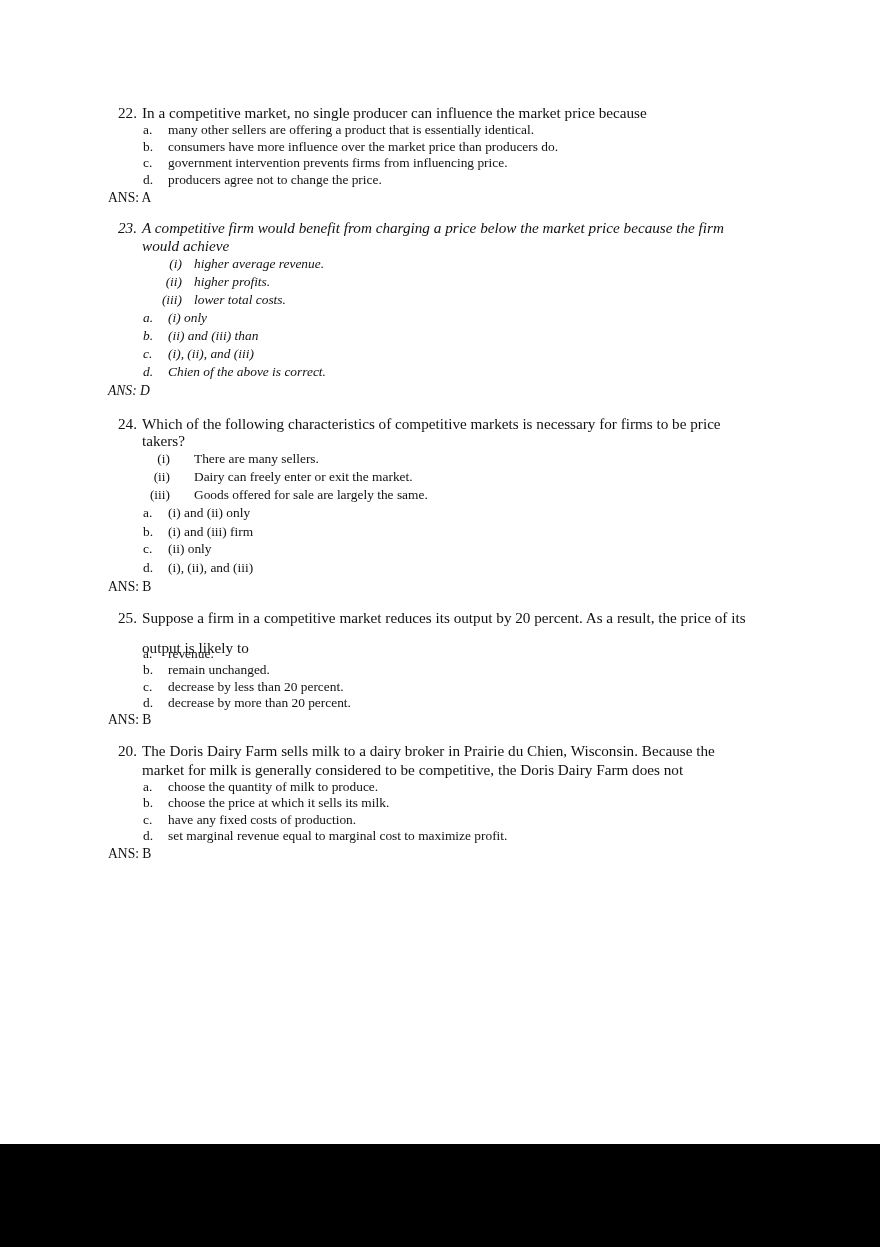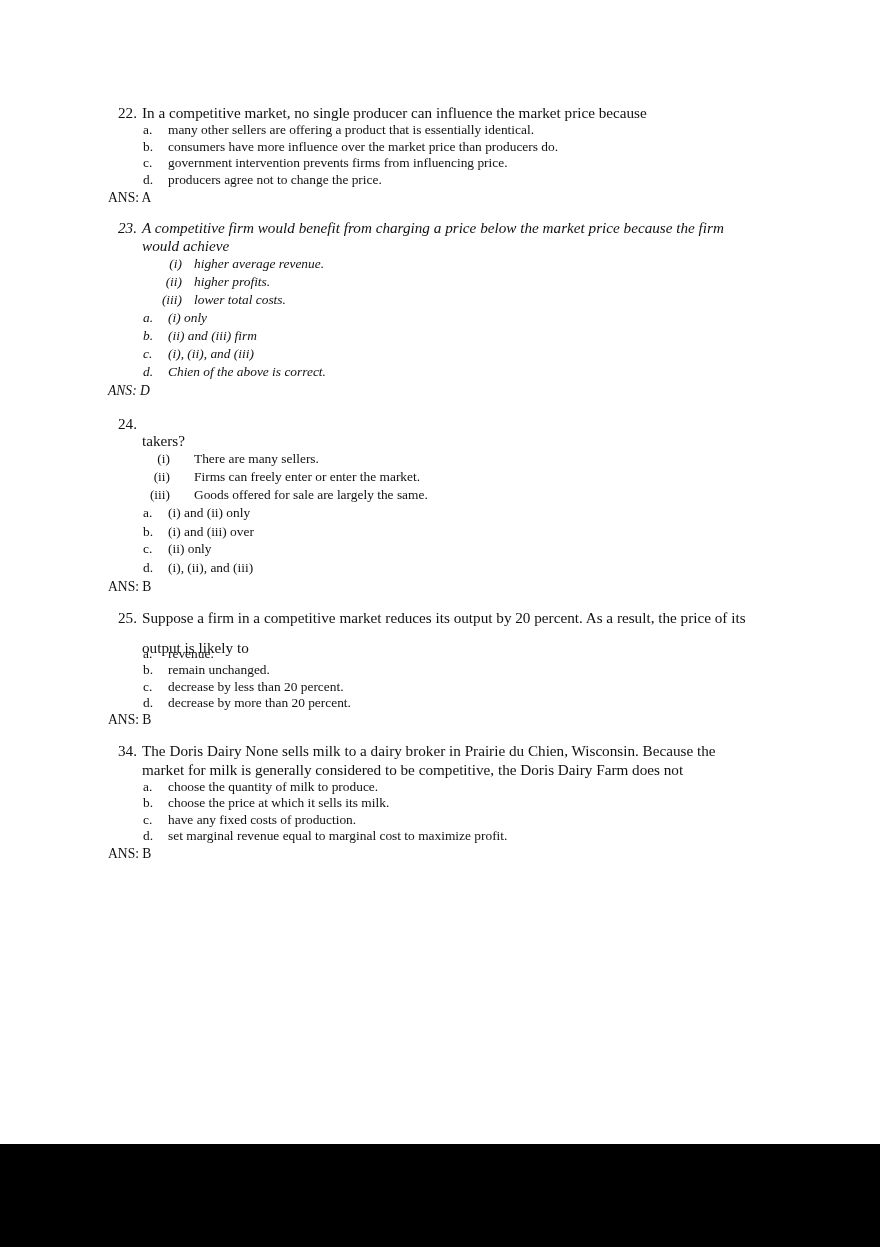--- a/index.html
+++ b/index.html
@@ -66,57 +66,58 @@
     <div class="line" style="top:73px;">
       <span class="roman-label" style="left:150px; width:28px;">(iii)</span>
       <span class="opt-text" style="left:190px;text-align:right;">lower total costs.</span>
     </div>
     <div class="line" style="top:91px;">
       <span class="opt-letter">a.</span>
       <span class="opt-text">(i) only</span>
     </div>
     <div class="line" style="top:109px;">
       <span class="opt-letter">b.</span>
-      <span class="opt-text">(ii) and (iii) firm</span>
+      <span class="opt-text">(ii) and (iii) than</span>
     </div>
     <div class="line" style="top:127px;">
       <span class="opt-letter">c.</span>
       <span class="opt-text">(i), (ii), and (iii)</span>
     </div>
     <div class="line" style="top:145px;">
       <span class="opt-letter">d.</span>
       <span class="opt-text">Chien of the above is correct.</span>
     </div>
     <div class="ans" style="top:164px;">ANS: D</div>
   </div>
 
   <div class="q" style="top:415px;">
     <div class="stem" style="height:36px;">
       <span class="num">24.</span>
+      <span class="txt" style="white-space:nowrap;">Which of the following characteristics of competitive markets is necessary for firms to be price</span>
       <span class="txt" style="top:17px;">takers?</span>
     </div>
     <div class="line" style="top:36px;">
       <span class="roman-label" style="left:140px; width:26px;">(i)</span>
       <span class="opt-text" style="left:190px;">There are many sellers.</span>
     </div>
     <div class="line" style="top:54px;">
       <span class="roman-label" style="left:140px; width:26px;">(ii)</span>
-      <span class="opt-text" style="left:190px;">Firms can freely enter or enter the market.</span>
+      <span class="opt-text" style="left:190px;">Dairy can freely enter or exit the market.</span>
     </div>
     <div class="line" style="top:72px;">
       <span class="roman-label" style="left:140px; width:26px;">(iii)</span>
       <span class="opt-text" style="left:190px;text-align:right;">Goods offered for sale are largely the same.</span>
     </div>
     <div class="line" style="top:90px;">
       <span class="opt-letter">a.</span>
       <span class="opt-text">(i) and (ii) only</span>
     </div>
     <div class="line" style="top:109px;">
       <span class="opt-letter">b.</span>
-      <span class="opt-text">(i) and (iii) over</span>
+      <span class="opt-text">(i) and (iii) firm</span>
     </div>
     <div class="line" style="top:126px;">
       <span class="opt-letter">c.</span>
       <span class="opt-text">(ii) only</span>
     </div>
     <div class="line" style="top:145px;">
       <span class="opt-letter">d.</span>
       <span class="opt-text">(i), (ii), and (iii)</span>
     </div>
     <div class="ans" style="top:164px;">ANS: B</div>
@@ -142,22 +143,22 @@
     </div>
     <div class="line" style="top:86px;">
       <span class="opt-letter">d.</span>
       <span class="opt-text">decrease by more than 20 percent.</span>
     </div>
     <div class="ans" style="top:103px;">ANS: B</div>
   </div>
 
   <div class="q" style="top:742px;">
     <div class="stem" style="height:36px;">
-      <span class="num">34.</span>
-      <span class="txt" style="white-space:nowrap;">The Doris Dairy None sells milk to a dairy broker in Prairie du Chien, Wisconsin. Because the</span>
+      <span class="num">20.</span>
+      <span class="txt" style="white-space:nowrap;">The Doris Dairy Farm sells milk to a dairy broker in Prairie du Chien, Wisconsin. Because the</span>
       <span class="txt" style="top:19px;">market for milk is generally considered to be competitive, the Doris Dairy Farm does not</span>
     </div>
     <div class="line" style="top:37px;">
       <span class="opt-letter">a.</span>
       <span class="opt-text">choose the quantity of milk to produce.</span>
     </div>
     <div class="line" style="top:53px;">
       <span class="opt-letter">b.</span>
       <span class="opt-text">choose the price at which it sells its milk.</span>
     </div>

